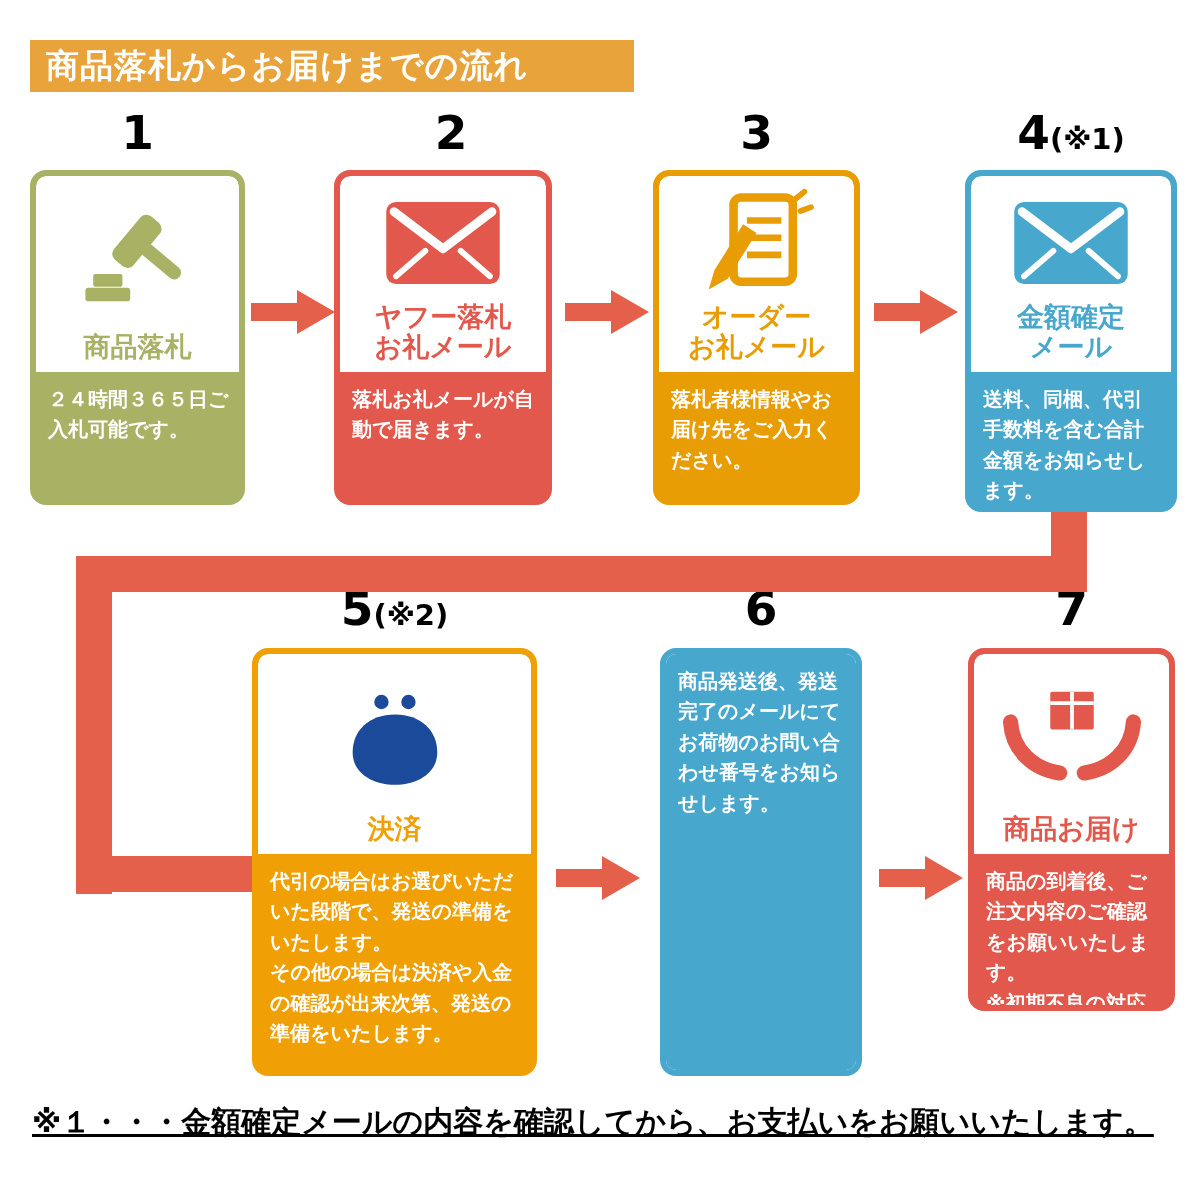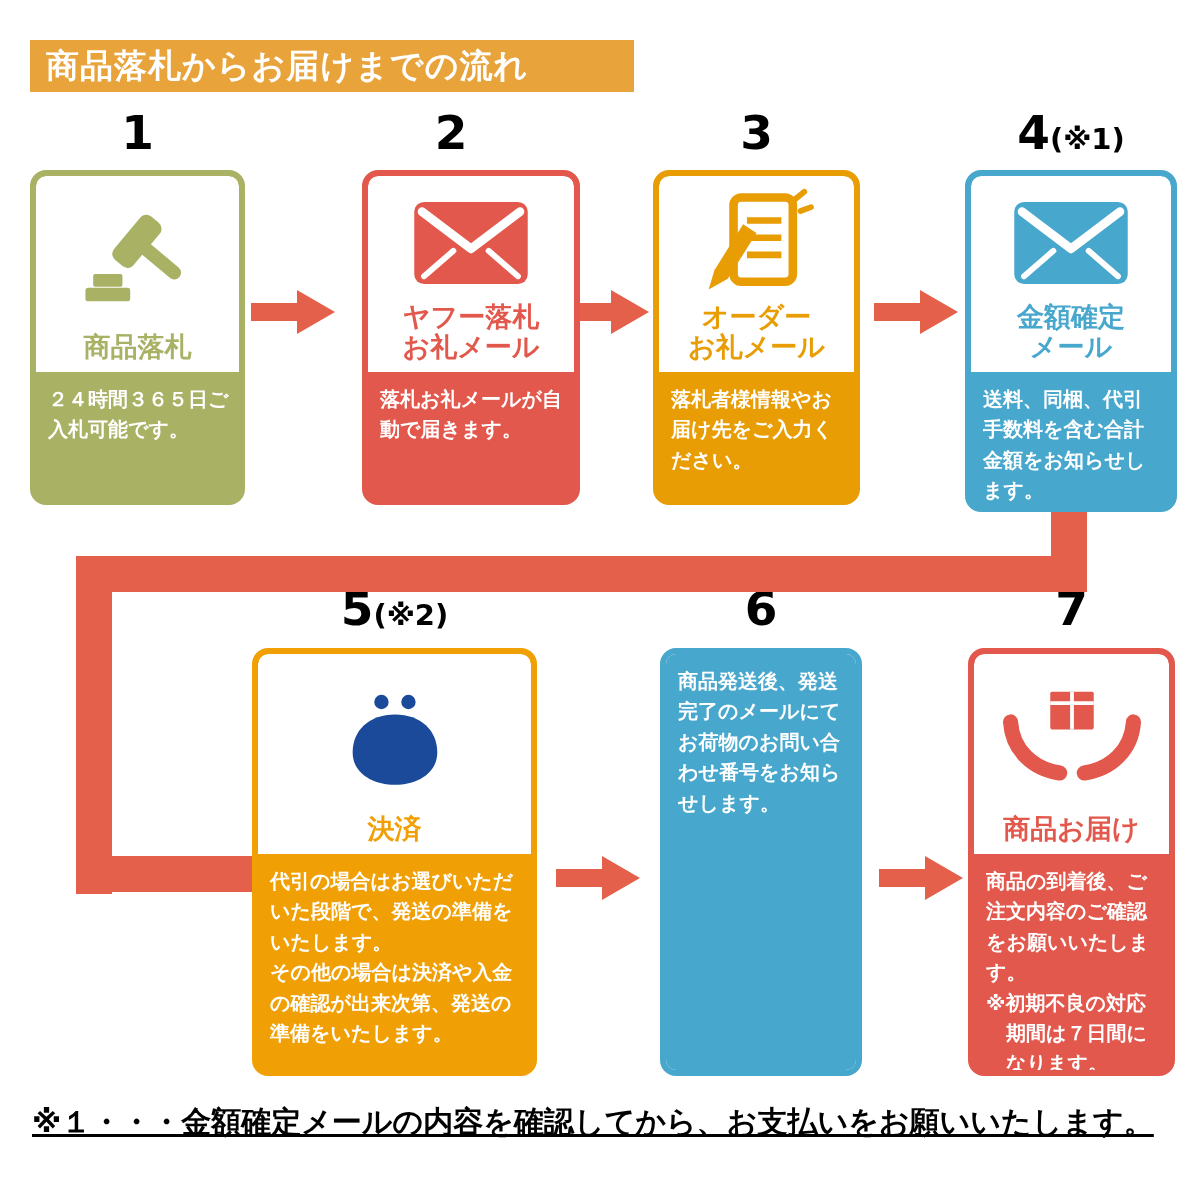--- a/index.html
+++ b/index.html
@@ -23,26 +23,26 @@
   .n5{left:252px;width:285px;top:580px}
   .n6{left:660px;width:202px;top:580px}
   .n7{left:968px;width:207px;top:580px}
   
   .card{
     position:absolute;box-sizing:border-box;border-radius:16px;
     background:var(--c);border:6px solid var(--c);
     display:flex;flex-direction:column;overflow:hidden;
   }
   .p1{left:30px;top:170px;width:215px;height:335px}
-  .p2{left:362px;top:170px;width:218px;height:335px}
+  .p2{left:334px;top:170px;width:218px;height:335px}
   .p3{left:653px;top:170px;width:207px;height:335px}
   .p4{left:965px;top:170px;width:212px;height:342px}
   .p5{left:252px;top:648px;width:285px;height:428px}
   .p6{left:660px;top:648px;width:202px;height:428px}
-  .p7{left:968px;top:648px;width:207px;height:428px}
+  .p7{left:968px;top:648px;width:207px;height:363px}
   .card-top{
     background:#fff;border-radius:10px 10px 0 0;height:196px;flex:0 0 auto;
     display:flex;flex-direction:column;align-items:center;justify-content:flex-end;
     padding:12px 4px 8px;box-sizing:border-box;
   }
   .row2 .card-top{height:200px}
   .icon{flex:1;display:flex;align-items:center;justify-content:center;}
   .card-top svg{color:var(--c);}
   .icon.purse svg{color:var(--purse,#1B4A9B);}
   .card-title{color:var(--c);font-size:27px;line-height:1.12;text-align:center;padding:4px 0 2px;}

